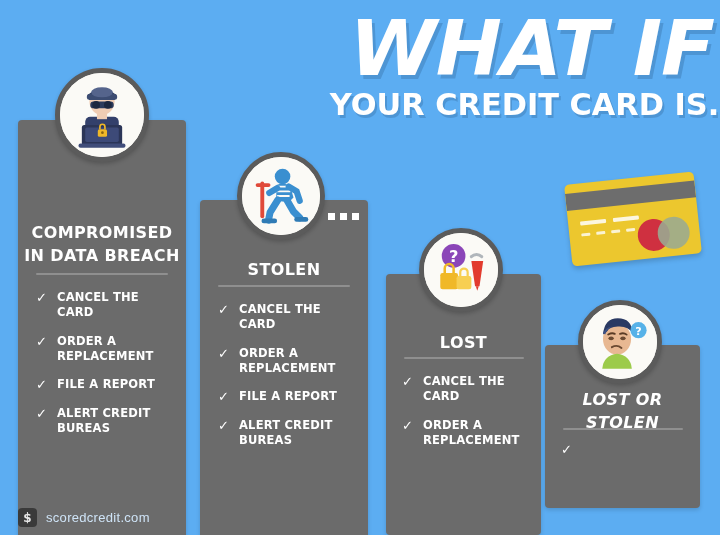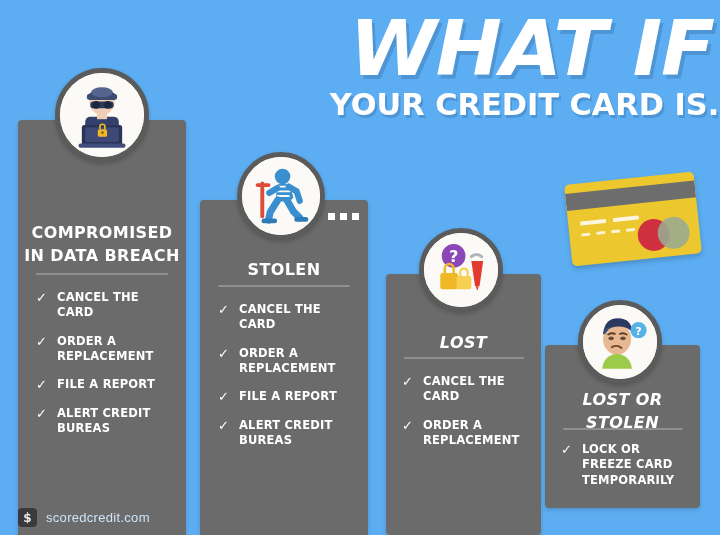--- a/index.html
+++ b/index.html
@@ -190,21 +190,21 @@
   #col-stolen { left: 200px; top: 152px; width: 168px; }
   #col-stolen .panel { top: 48px; height: 365px; }
   #col-stolen .badge { left: 37px; top: 0; width: 88px; height: 88px; }
   #col-stolen .col-head { top: 106px; text-align: center; }
   #col-stolen .divider { left: 18px; width: 132px; top: 133px; }
   #col-stolen .checklist { top: 150px; padding: 0 14px 0 18px; }
 
   #col-lost { left: 386px; top: 228px; width: 155px; }
   #col-lost .panel { top: 46px; height: 261px; }
   #col-lost .badge { left: 33px; top: 0; width: 84px; height: 84px; }
-  #col-lost .col-head { top: 103px; font-style: italic; }
+  #col-lost .col-head { top: 103px; }
   #col-lost .divider { left: 18px; width: 120px; top: 129px; }
   #col-lost .checklist { top: 146px; padding: 0 12px 0 16px; }
 
   #col-lost-stolen { left: 545px; top: 300px; width: 155px; }
   #col-lost-stolen .panel { top: 45px; height: 163px; }
   #col-lost-stolen .badge { left: 33px; top: 0; width: 84px; height: 84px; }
   #col-lost-stolen .col-head { top: 88px; font-style: italic; }
   #col-lost-stolen .divider { left: 18px; width: 120px; top: 128px; }
   #col-lost-stolen .checklist { top: 142px; padding: 0 10px 0 16px; }
 
@@ -423,21 +423,20 @@
         <text x="75" y="40" font-family="DejaVu Sans, sans-serif" font-size="15" font-weight="bold" fill="#ffffff" text-anchor="middle">?</text>
       </svg>
     </div>
     <div class="col-head">
       <span>LOST OR STOLEN</span>
     </div>
     <div class="divider"></div>
     <ul class="checklist">
       <li class="check-item">
         <span class="check-mark">✓</span>
-        <span class="check-text">LOCK OR FREEZE CARD TEMPORARILY</span>
       </li>
     </ul>
   </div>
 
   <div class="footer">
     <div class="footer-badge">$</div>
     <div class="footer-text">scoredcredit.com</div>
   </div>
 
 </div>

